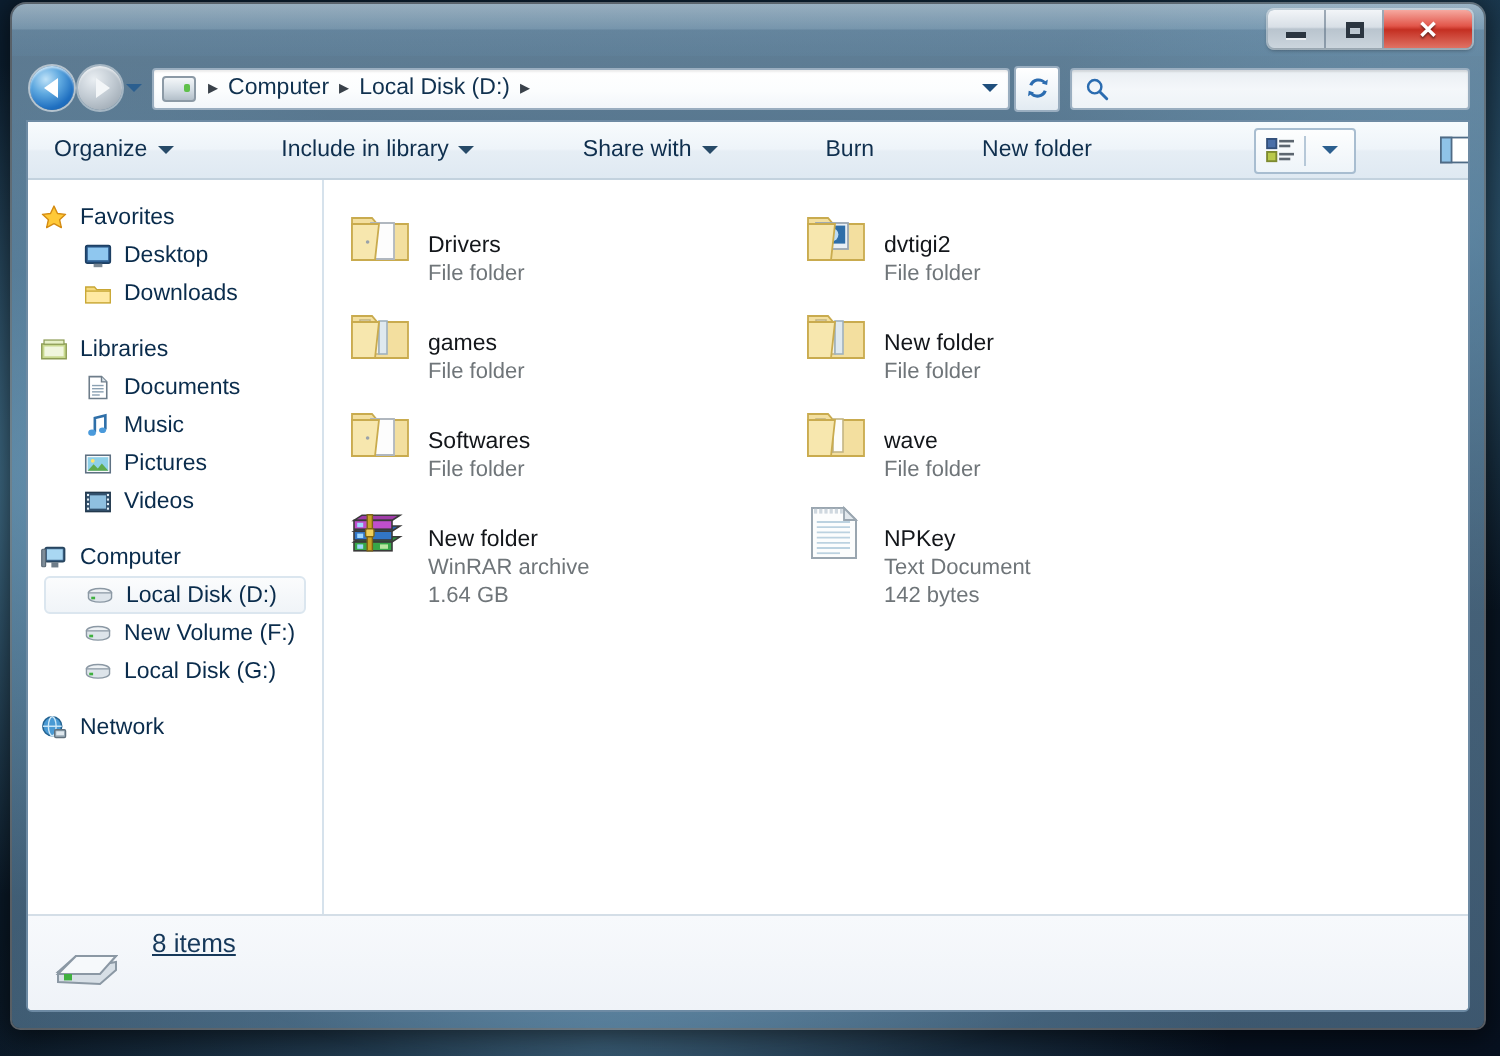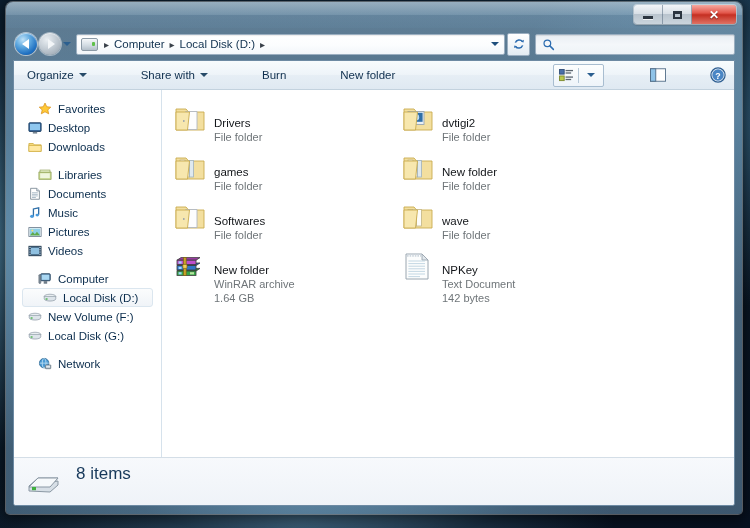--- a/index.html
+++ b/index.html
@@ -307,28 +307,28 @@
     padding-top: 9px;
     box-sizing: border-box;
     overflow: hidden;
     font-size: 11.5px;
   }
   .nav-group { margin-bottom: 9px; }
   .nav-row {
     display: flex;
     align-items: center;
     height: 19px;
-    padding-left: 24px;
+    padding-left: 6px;
     gap: 6px;
     color: #0a2c4c;
     white-space: nowrap;
     cursor: default;
     box-sizing: border-box;
   }
-  .nav-row.child { padding-left: 14px; }
+  .nav-row.child { padding-left: 28px; }
   .nav-row.header { font-weight: normal; }
   .nav-row.selected {
     background: linear-gradient(180deg, #fbfcfd 0%, #f0f4f8 100%);
     border: 1px solid #dbe6ef;
     border-radius: 3px;
     margin: 0 8px 0 8px;
     padding-left: 20px;
     height: 19px;
   }
   .nav-label { overflow: hidden; text-overflow: ellipsis; }
@@ -382,24 +382,25 @@
     border-top: 1px solid #d4dee7;
     background: linear-gradient(180deg, #f7f9fc 0%, #eff3f8 100%);
     display: flex;
     align-items: center;
     padding: 0 10px;
     box-sizing: border-box;
     gap: 12px;
   }
   #statusbar .sb-icon { width: 40px; height: 34px; flex:none; margin-top: 6px;}
   #statusbar .sb-text {
-    font-size: 17px;
+    font-size: 13px;
     color: #16385a;
     align-self: flex-start;
     margin-top: 6px;
+    text-decoration: underline;
   }
 </style>
 </head>
 <body>
 
 <div id="desktop"></div>
 
 <div id="window">
 
   <div id="titlebar">
@@ -462,20 +463,24 @@
 
   <div id="client">
 
     <div id="cmdbar">
 
       <div class="cmd">
         <span>Organize</span>
         <span class="caret-down"></span>
       </div>
 
+      <div class="cmd">
+        <span>Include in library</span>
+        <span class="caret-down"></span>
+      </div>
 
       <div class="cmd">
         <span>Share with</span>
         <span class="caret-down"></span>
       </div>
 
       <div class="cmd">
         <span>Burn</span>
       </div>
 

